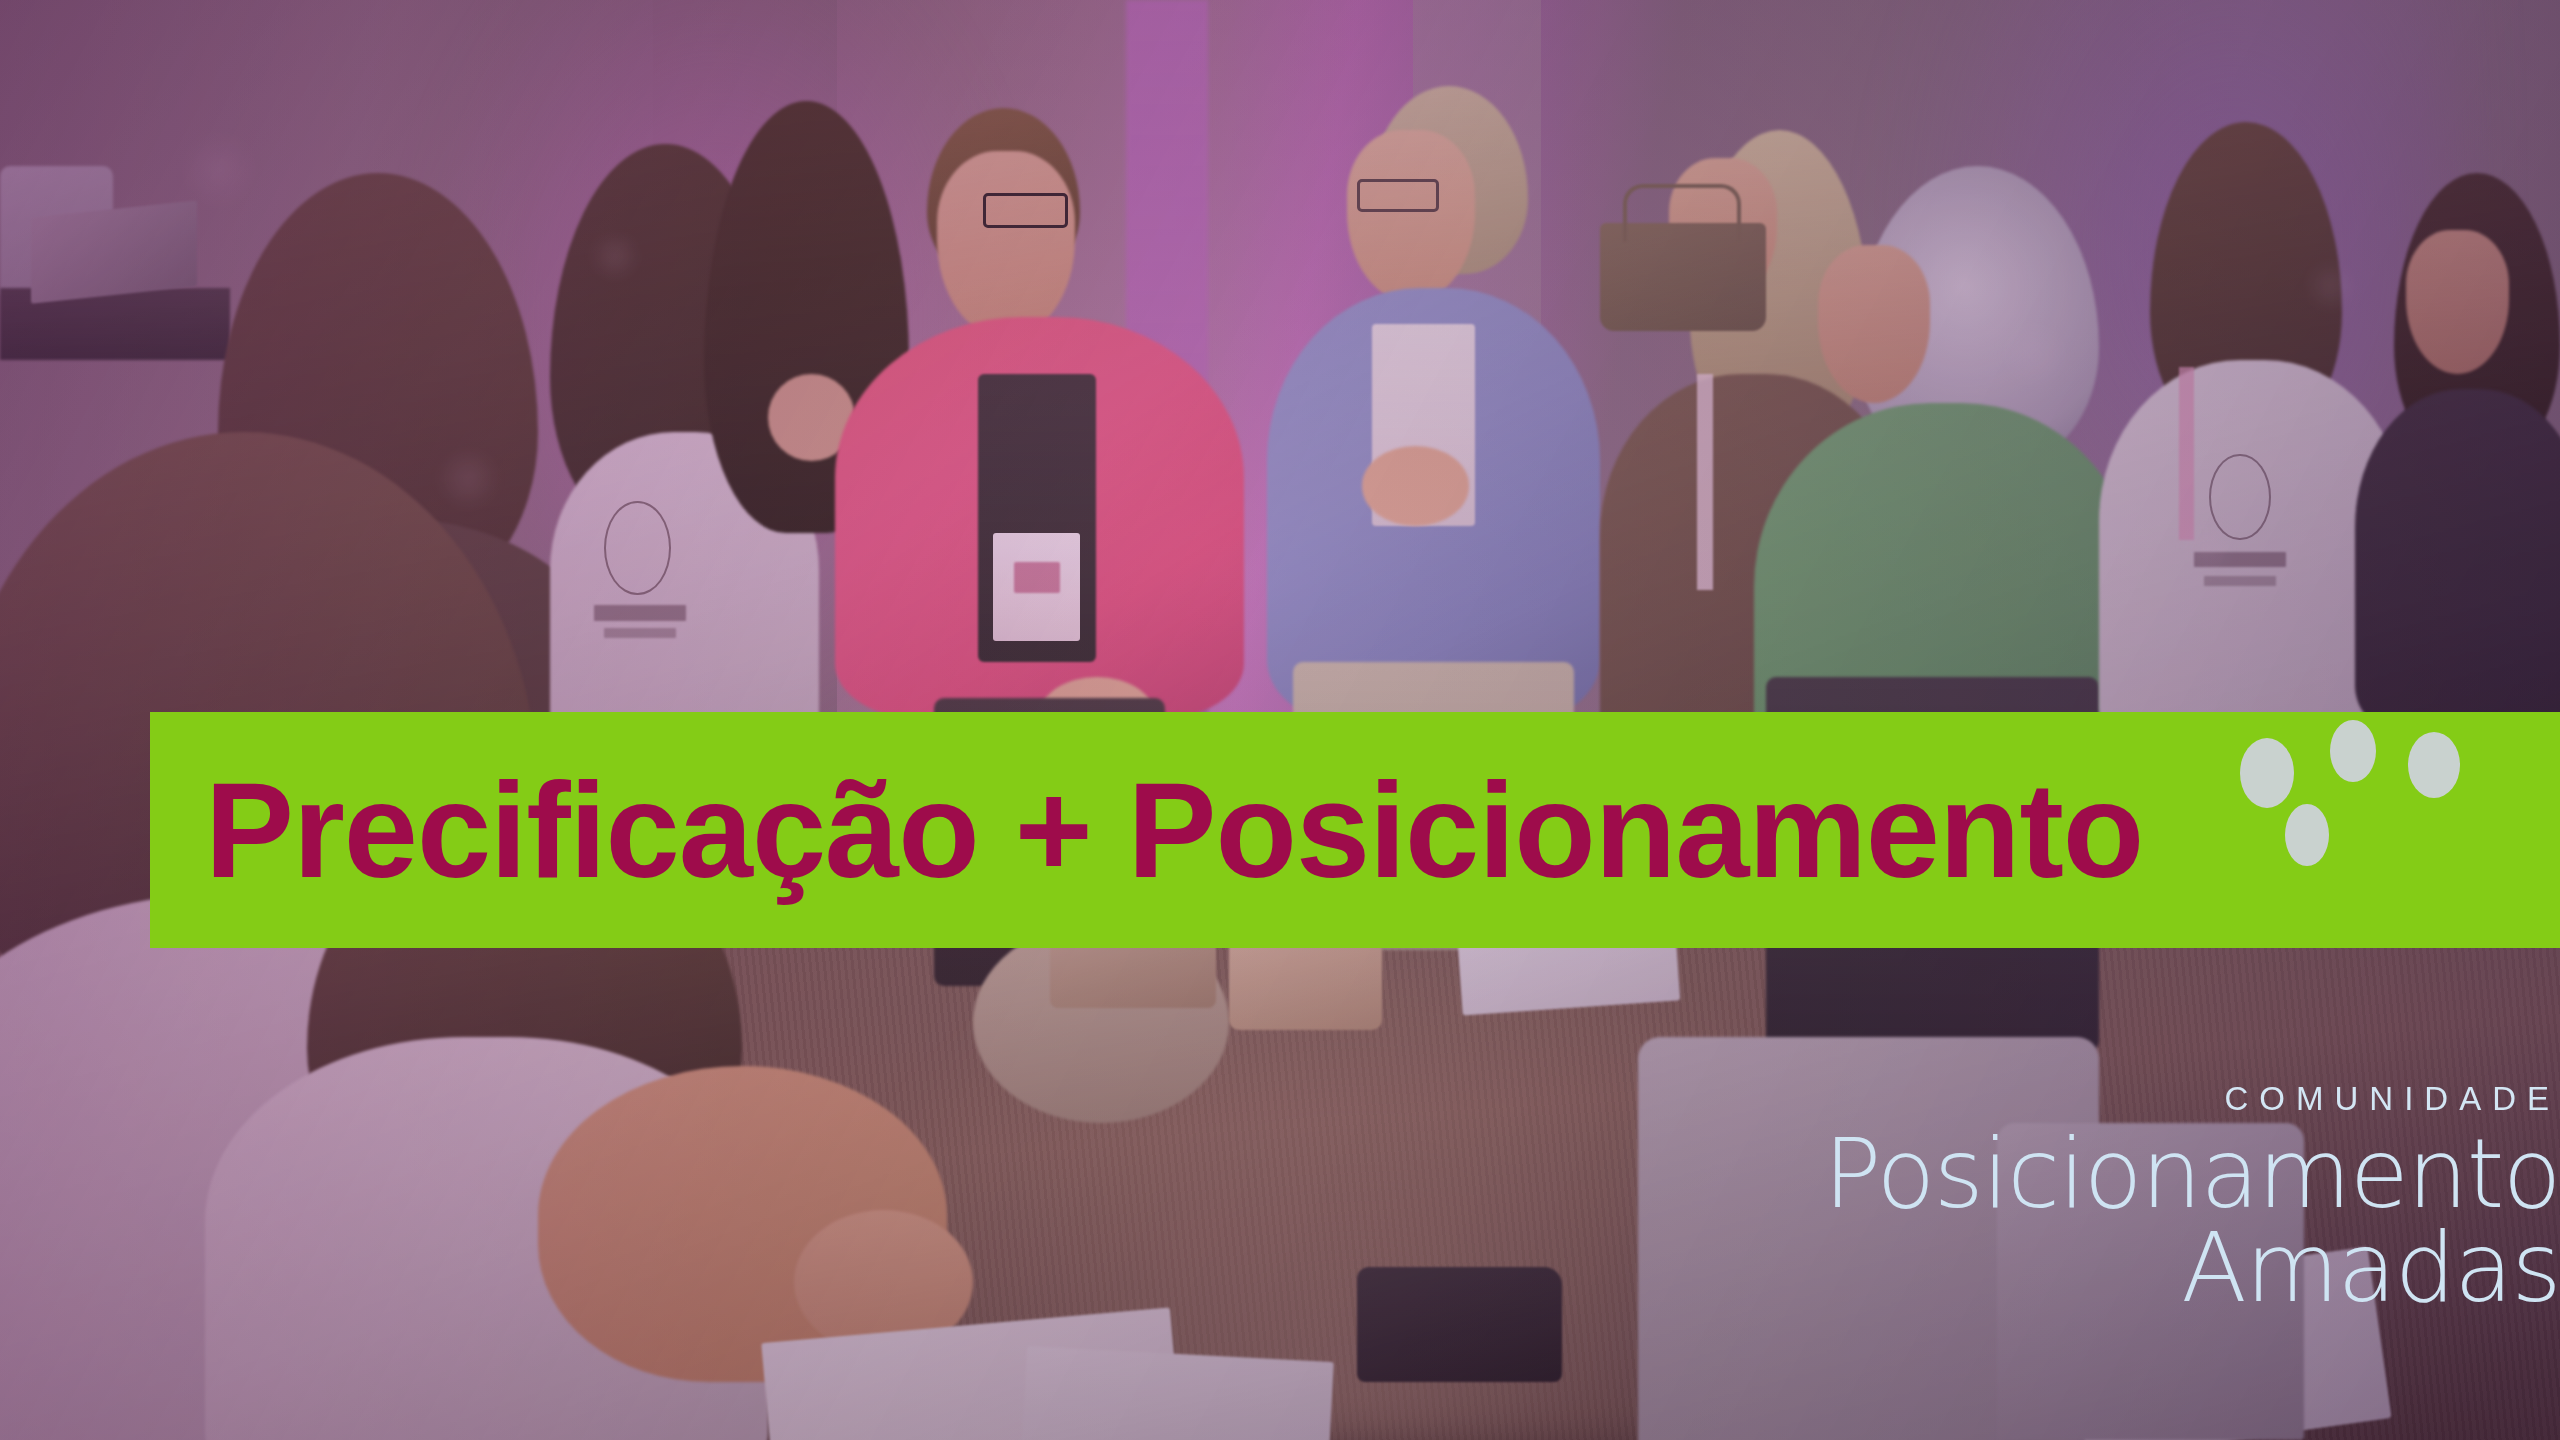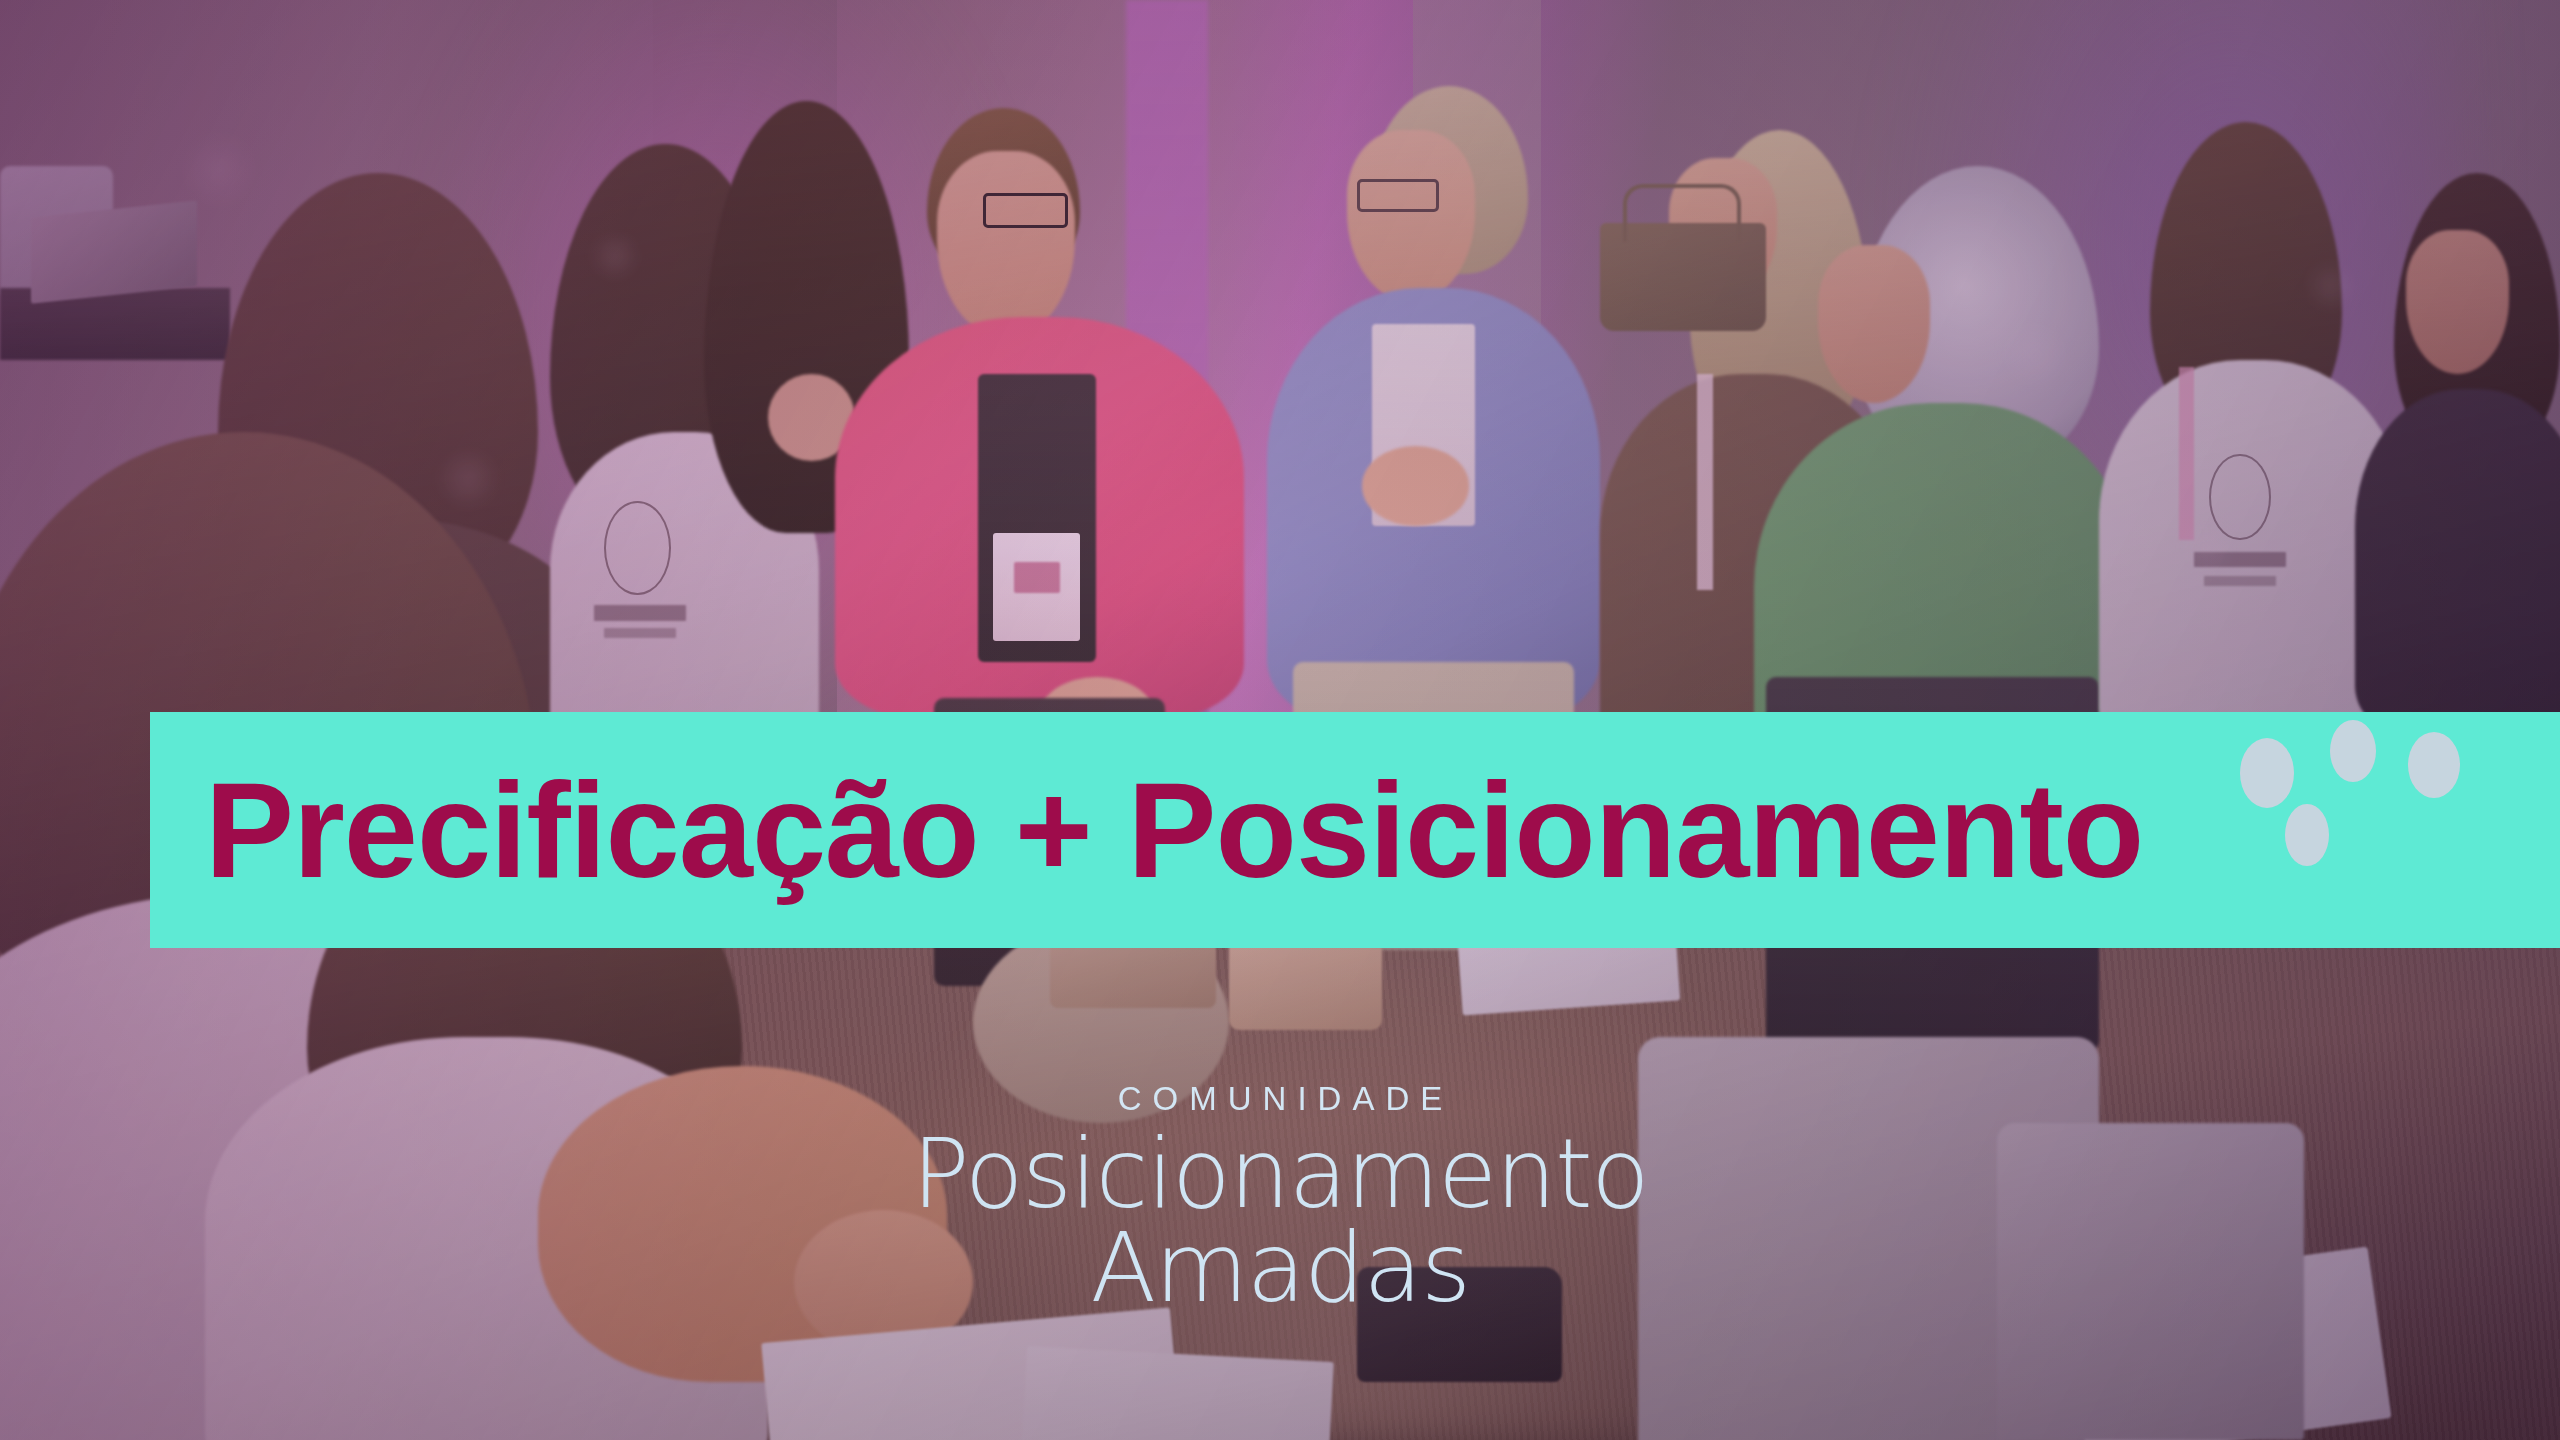--- a/index.html
+++ b/index.html
@@ -124,21 +124,21 @@
     position:absolute; border-radius:50%;
     background:radial-gradient(circle, rgba(255,225,245,.13), rgba(255,225,245,0) 68%);
     filter:blur(6px);
   }
 
   
   .banner {
     position:absolute;
     left:150px; top:712px;
     width:2410px; height:236px;
-    background:#5eead4;
+    background:#84cc16;
     overflow:hidden;
   }
   .banner-title {
     position:absolute;
     left:55px; top:50%;
     transform:translateY(-50%);
     color:#9e0c4b;
     font-family:"Liberation Sans", sans-serif;
     font-weight:bold;
     font-size:136px;
@@ -156,21 +156,21 @@
   }
   .deco-dot.d1 { left:2090px; top:26px;  width:54px; height:70px; }
   .deco-dot.d2 { left:2180px; top:8px;   width:46px; height:62px; }
   .deco-dot.d3 { left:2258px; top:20px;  width:52px; height:66px; }
   .deco-dot.d4 { left:2135px; top:92px;  width:44px; height:62px; }
 
   
   .logo {
     position:absolute;
     left:0; right:0; bottom:122px;
-    text-align:center;
+    text-align:right;
     color:#cde3f2;
     pointer-events:none;
   }
   .logo-kicker {
     font-family:"Liberation Sans", sans-serif;
     font-weight:400;
     font-size:33px;
     letter-spacing:11px;
     text-indent:11px;
     color:#d3e6f4;

